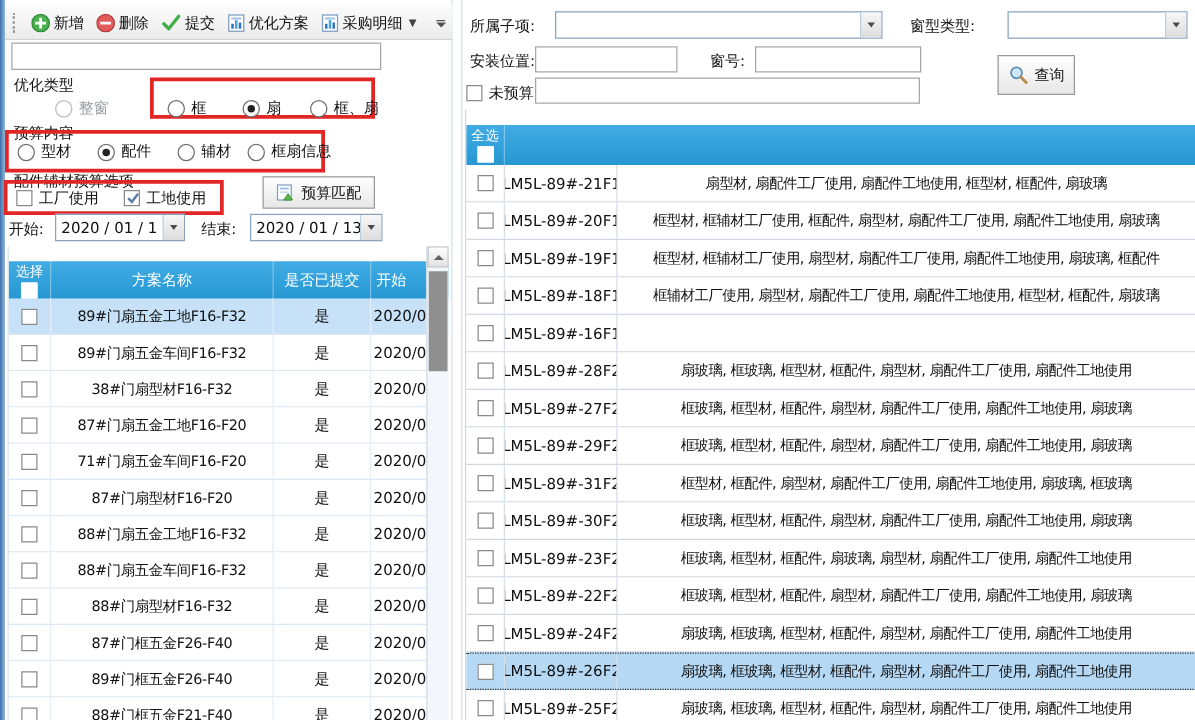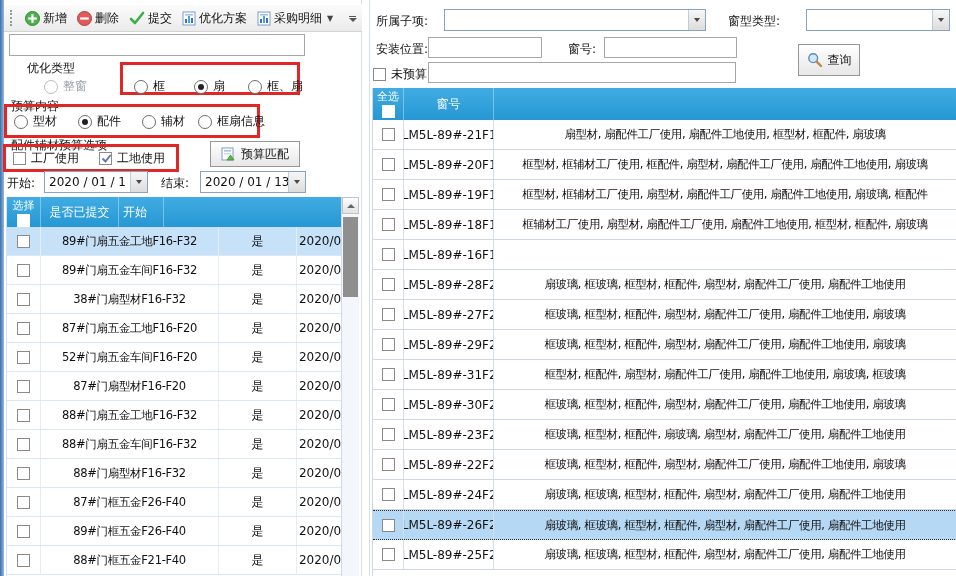--- a/index.html
+++ b/index.html
@@ -48,21 +48,21 @@
   .cbox{width:13px;height:13px;border:1px solid #8a8a8a;background:#fff;box-sizing:border-box;position:relative;flex:none;}
   .cbox.on svg{position:absolute;left:0;top:-1px;}
 
   .redbox{position:absolute;border:3px solid #e22626;box-sizing:border-box;}
 
   .push-btn{position:absolute;box-sizing:border-box;border:1px solid #979797;
     background:linear-gradient(#ffffff,#e7e7e7);display:flex;align-items:center;justify-content:center;gap:5px;}
 
   
   .grid{position:absolute;overflow:hidden;background:#fff;border-left:1px solid #d5e2ee;}
-  .ghead{display:flex;background:linear-gradient(#41acе3,#2697d3);background:linear-gradient(#41ace3,#2697d3);color:#fff;}
+  .ghead{display:flex;background:linear-gradient(#41acе3,#2697d3);background:linear-gradient(#41ace3,#2697d3);color:#fff;margin-top:12px;}
   .ghead .hc{box-sizing:border-box;display:flex;align-items:center;justify-content:center;
     border-right:1px solid rgba(255,255,255,.35);overflow:hidden;}
   .hc.two{flex-direction:column;justify-content:flex-start;padding-top:1px;gap:1px;font-size:11px;}
   .hc .cbox{border-color:#fff;}
   .grow{display:flex;box-sizing:border-box;border-bottom:1px solid #dae7f4;background:#fff;}
   .grow .c{box-sizing:border-box;display:flex;align-items:center;justify-content:center;
     border-right:1px solid #e4eef8;overflow:hidden;white-space:nowrap;}
   .rgrid .grow{border-bottom:1px solid #cfd8e2;}
   .rgrid .grow .c{border-right:1px solid #d6dee7;}
   .grow.selected{background:#c7e1f8;}
@@ -131,21 +131,21 @@
     <span class="dd-caret">▼</span>
   </div>
   <div class="overflow-btn">
     <span class="bar"></span>
     <span class="tri"></span>
   </div>
 </div>
 
 <input class="txt" style="left: 9px; top: 34px; width: 296px; height: 22px;" value="">
 
-<div class="label" style="left:27px;top:60px">优化类型</div>
+<div class="label" style="left:11px;top:60px">优化类型</div>
 <div class="redbox" style="left:120px;top:62px;width:180px;height:33px"></div>
 <div class="radio-item" style="left:44px;top:78px">
   <span class="radio dis"></span>
   <span class="dis-text">整窗</span>
 </div>
 <div class="radio-item" style="left:134px;top:78px">
   <span class="radio"></span>
   <span>框</span>
 </div>
 <div class="radio-item" style="left:194px;top:78px">
@@ -215,20 +215,23 @@
       <span class="tri"></span>
     </span>
 </div>
 
 <div class="grid" style="left:6px;top:197px;width:352px;height:490px">
   <div class="ghead" style="height:30px">
     <div class="hc two" style="width:34px">
       <span>选择</span>
       <span class="cbox"></span>
     </div>
+    <div class="hc" style="width:178px">
+        <span>方案名称</span>
+      </div>
     <div class="hc" style="width:78px">
         <span>是否已提交</span>
       </div>
     <div class="hc" style="width:45px;justify-content:flex-start;padding-left:4px">
         <span>开始</span>
       </div>
   </div>
   <div id="left-rows">
       <div class="grow selected" style="height:29px">
     <div class="c" style="width:34px">
@@ -259,21 +262,21 @@
           <span class="cbox"></span>
         </div>
     <div class="c cell-name" style="width:178px">87#门扇五金工地F16-F20</div>
     <div class="c" style="width:78px">是</div>
     <div class="c cell-start" style="width:45px">2020/0</div>
   </div>
       <div class="grow" style="height:29px">
     <div class="c" style="width:34px">
           <span class="cbox"></span>
         </div>
-    <div class="c cell-name" style="width:178px">52#门扇五金车间F16-F20</div>
+    <div class="c cell-name" style="width:178px">71#门扇五金车间F16-F20</div>
     <div class="c" style="width:78px">是</div>
     <div class="c cell-start" style="width:45px">2020/0</div>
   </div>
       <div class="grow" style="height:29px">
     <div class="c" style="width:34px">
           <span class="cbox"></span>
         </div>
     <div class="c cell-name" style="width:178px">87#门扇型材F16-F20</div>
     <div class="c" style="width:78px">是</div>
     <div class="c cell-start" style="width:45px">2020/0</div>
@@ -368,23 +371,20 @@
   <span>未预算:</span>
 </div>
 <input class="txt" style="left: 428px; top: 62px; width: 308px;" value="">
 
 <div class="grid rgrid" style="left:372px;top:88px;width:584px;height:488px;border-left:1px solid #cfd8e2">
   <div class="ghead" style="height:32px">
     <div class="hc two" style="width:31px">
       <span>全选</span>
       <span class="cbox"></span>
     </div>
-    <div class="hc" style="width:90px">
-        <span>窗号</span>
-      </div>
   </div>
   <div id="right-rows">
       <div class="grow" style="height:30px">
     <div class="c" style="width:31px">
           <span class="cbox"></span>
         </div>
     <div class="c cell-win" style="width:90px">LM5L-89#-21F19</div>
     <div class="c cell-content" style="width:463px">扇型材, 扇配件工厂使用, 扇配件工地使用, 框型材, 框配件, 扇玻璃</div>
   </div>
       <div class="grow" style="height:30px">

